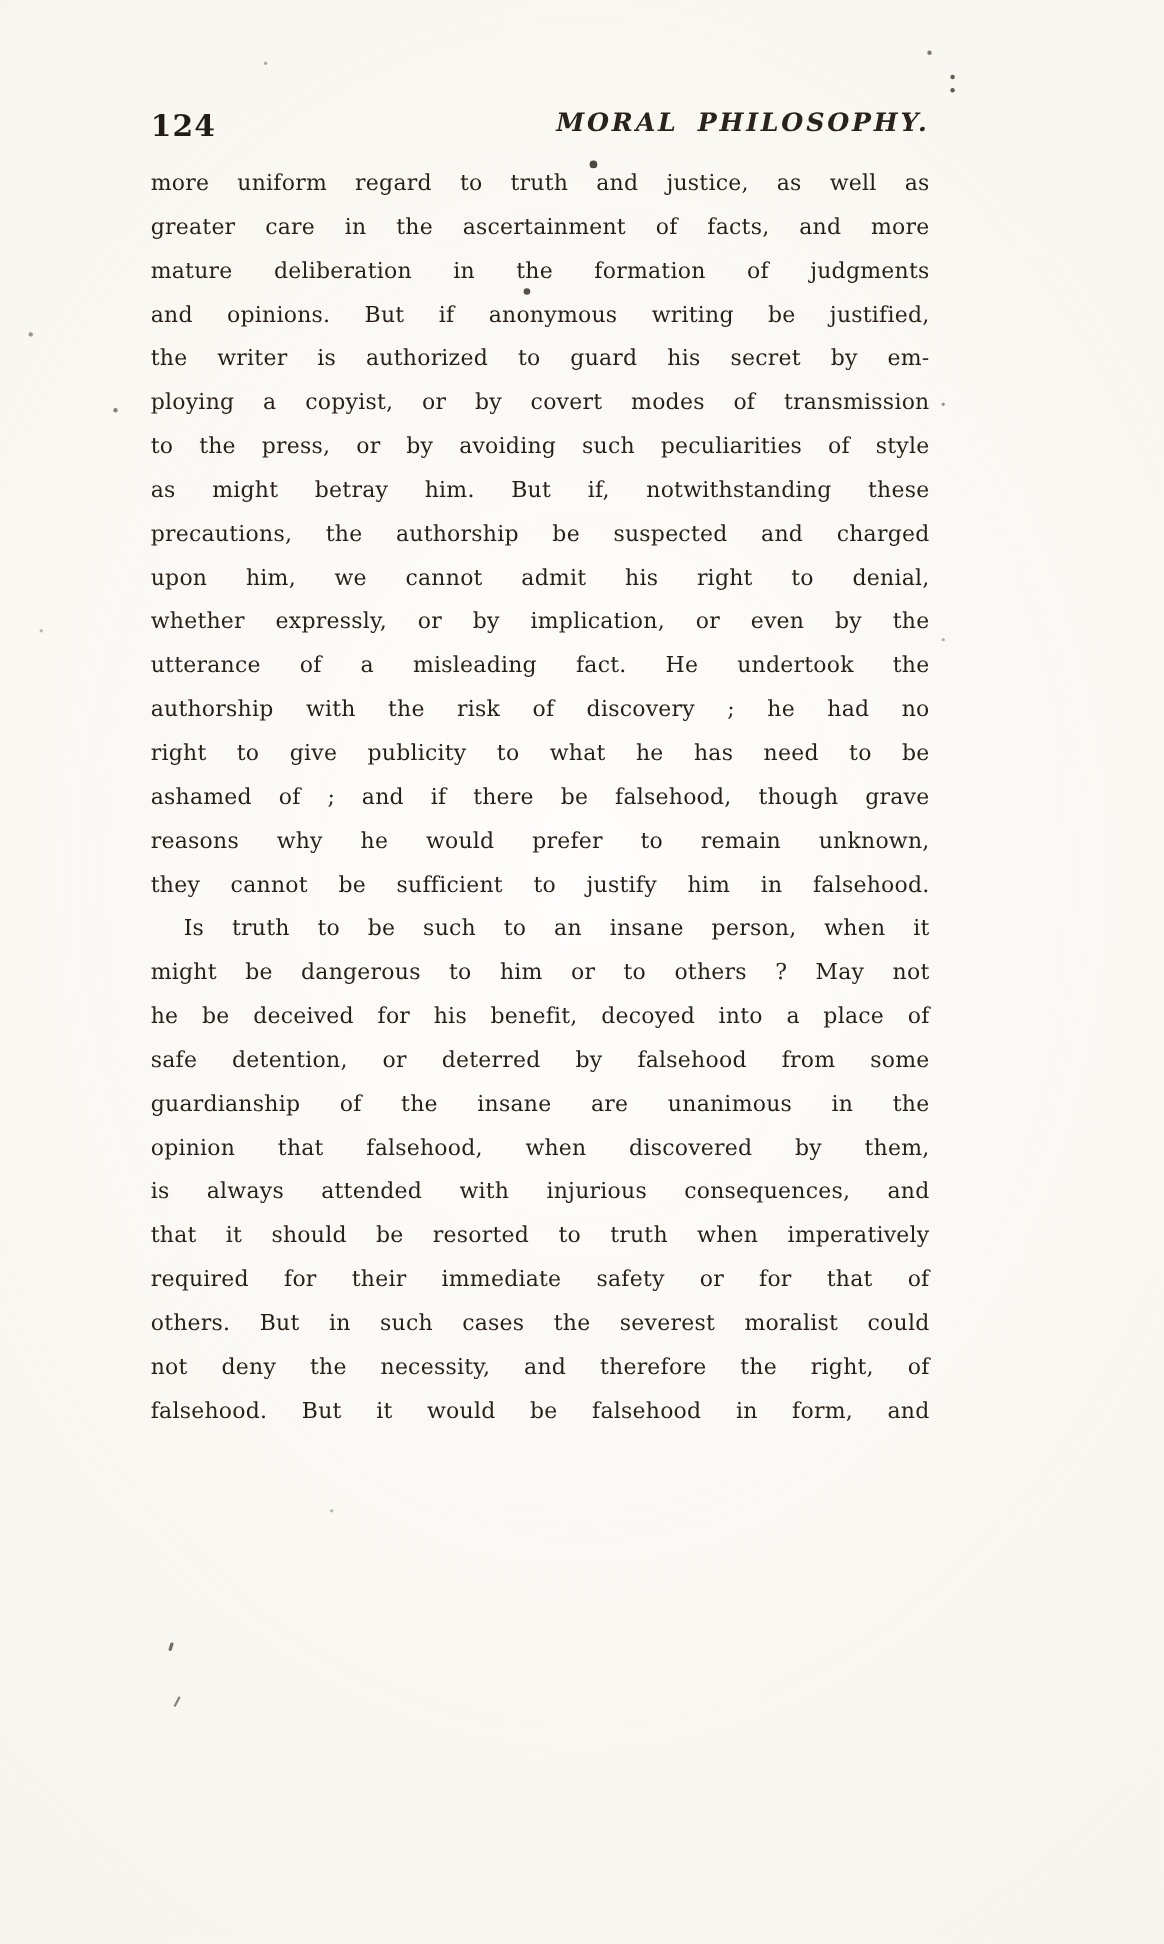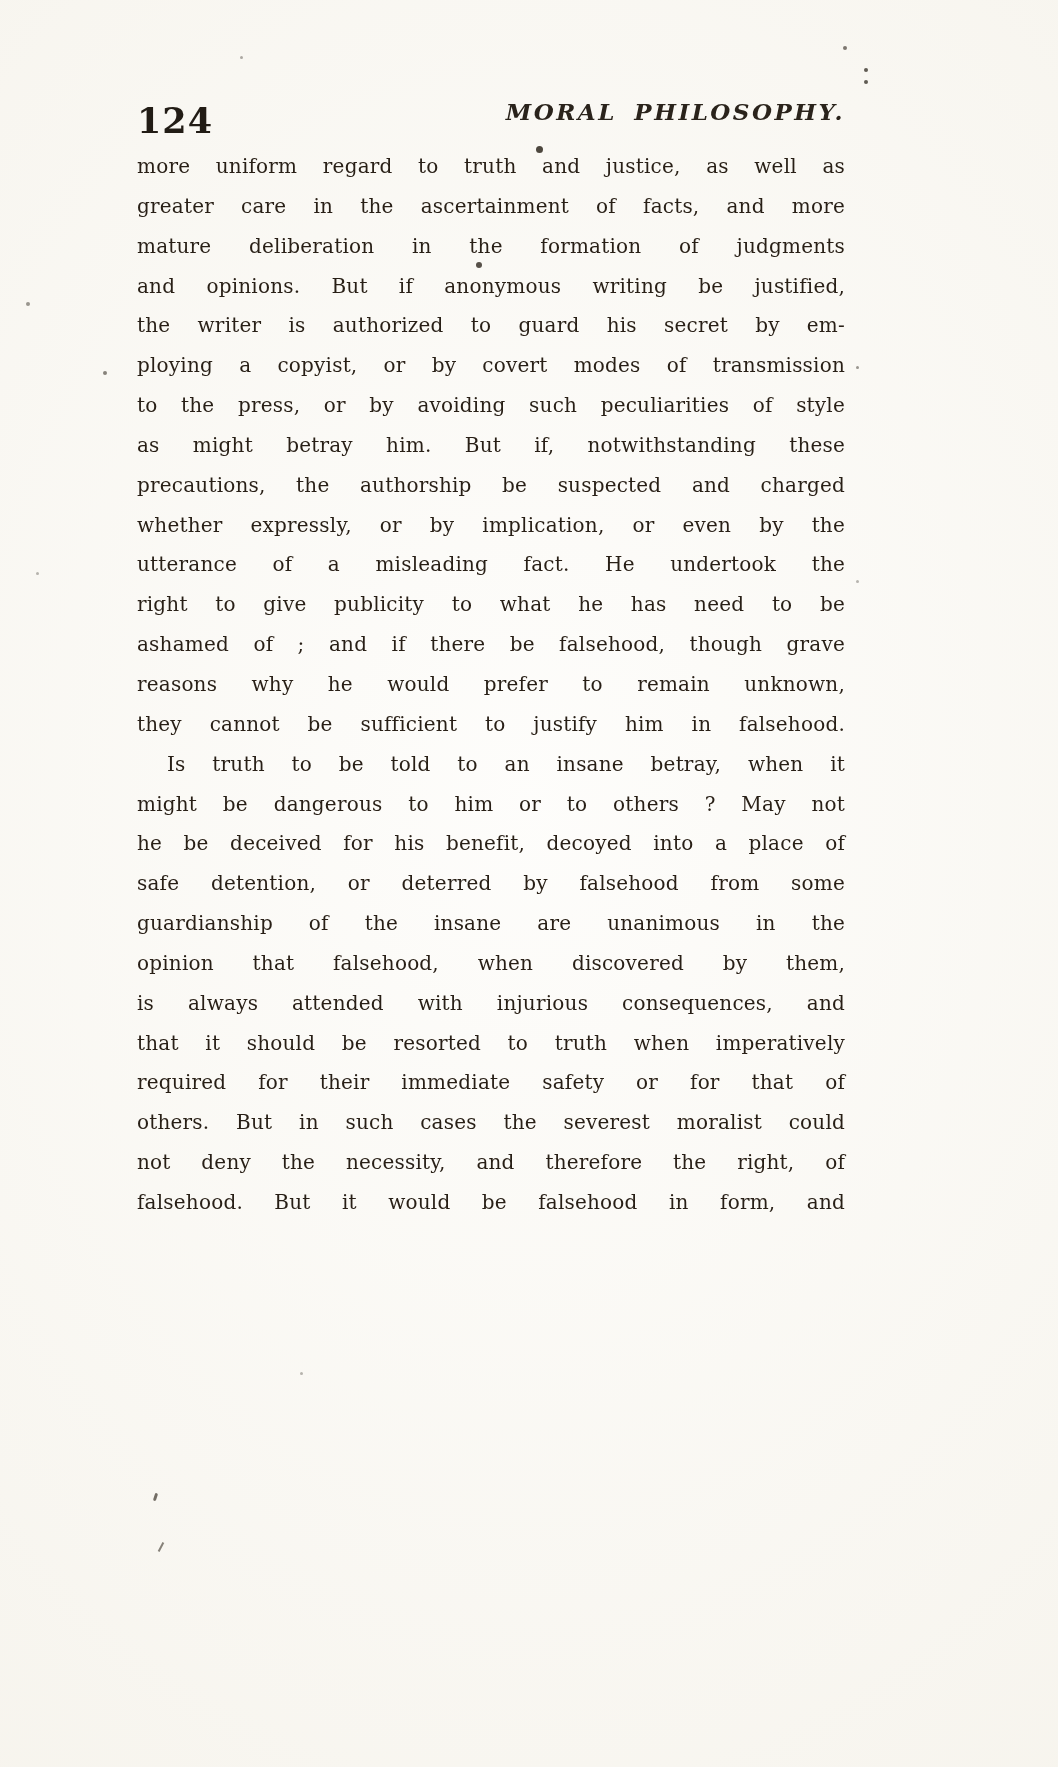--- a/index.html
+++ b/index.html
@@ -26,21 +26,21 @@
     position: absolute;
     top: 98px;
     left: 137px;
     width: 708px;
     height: 40px;
   }
   .page-number {
     position: absolute;
     left: 0;
     top: 2px;
-    font-size: 35px;
+    font-size: 27px;
     font-weight: 600;
     letter-spacing: 1px;
     color: #221c15;
   }
   .running-title {
     display: block;
     text-align: right;
     font-style: italic;
     font-weight: 700;
     font-size: 23px;
@@ -106,27 +106,29 @@
   <main class="page-body">
       <div class="line">more uniform regard to truth and justice, as well as</div>
       <div class="line">greater care in the ascertainment of facts, and more</div>
       <div class="line">mature deliberation in the formation of judgments</div>
       <div class="line">and opinions. But if anonymous writing be justified,</div>
       <div class="line">the writer is authorized to guard his secret by em-</div>
       <div class="line">ploying a copyist, or by covert modes of transmission</div>
       <div class="line">to the press, or by avoiding such peculiarities of style</div>
       <div class="line">as might betray him. But if, notwithstanding these</div>
       <div class="line">precautions, the authorship be suspected and charged</div>
+      <div class="line">upon him, we cannot admit his right to denial,</div>
       <div class="line">whether expressly, or by implication, or even by the</div>
       <div class="line">utterance of a misleading fact. He undertook the</div>
+      <div class="line">authorship with the risk of discovery ; he had no</div>
       <div class="line">right to give publicity to what he has need to be</div>
       <div class="line">ashamed of ; and if there be falsehood, though grave</div>
       <div class="line">reasons why he would prefer to remain unknown,</div>
       <div class="line">they cannot be sufficient to justify him in falsehood.</div>
-      <div class="line indent">Is truth to be told to an insane betray, when it</div>
+      <div class="line indent">Is truth to be such to an insane person, when it</div>
       <div class="line">might be dangerous to him or to others ?  May not</div>
       <div class="line">he be deceived for his benefit, decoyed into a place of</div>
       <div class="line">safe detention, or deterred by falsehood from some</div>
       <div class="line">guardianship of the insane are unanimous in the</div>
       <div class="line">opinion that falsehood, when discovered by them,</div>
       <div class="line">is always attended with injurious consequences, and</div>
       <div class="line">that it should be resorted to truth when imperatively</div>
       <div class="line">required for their immediate safety or for that of</div>
       <div class="line">others. But in such cases the severest moralist could</div>
       <div class="line">not deny the necessity, and therefore the right, of</div>

